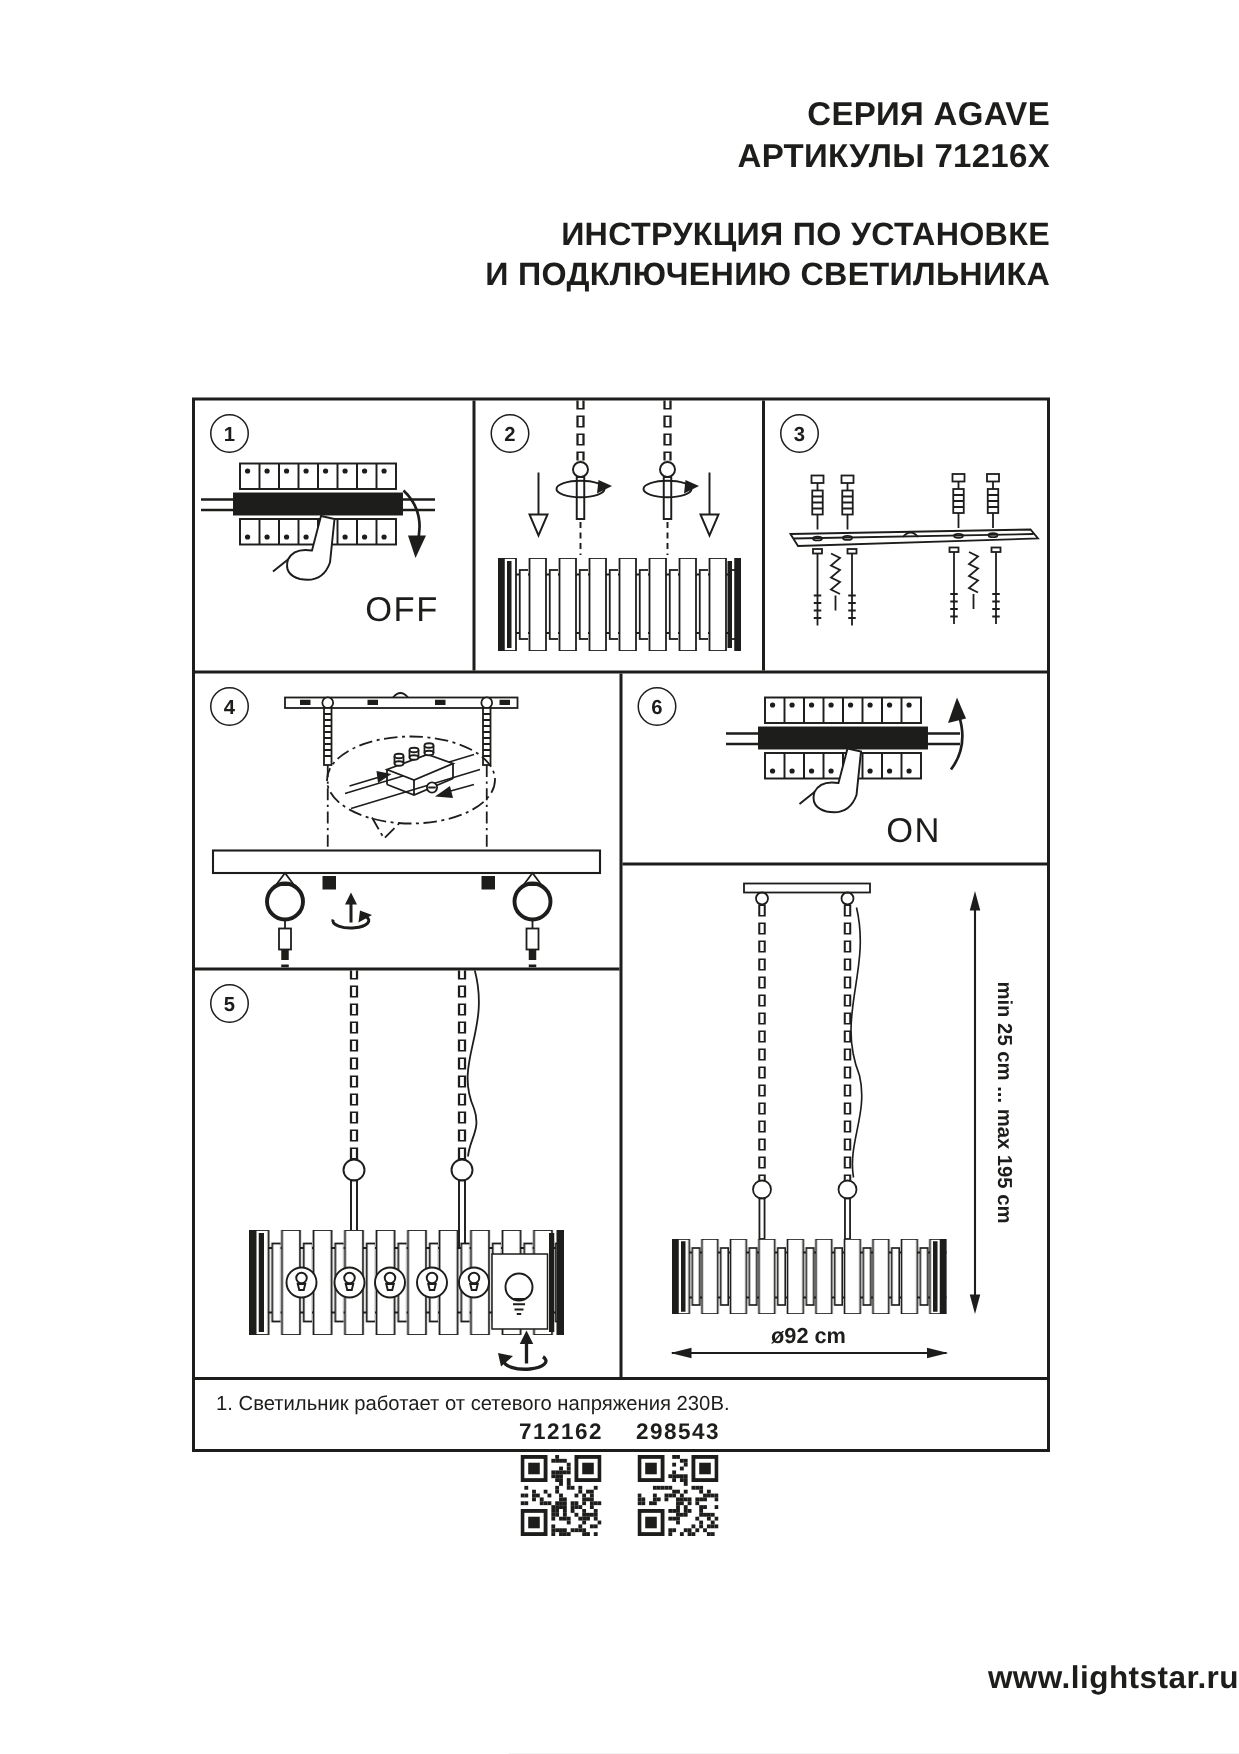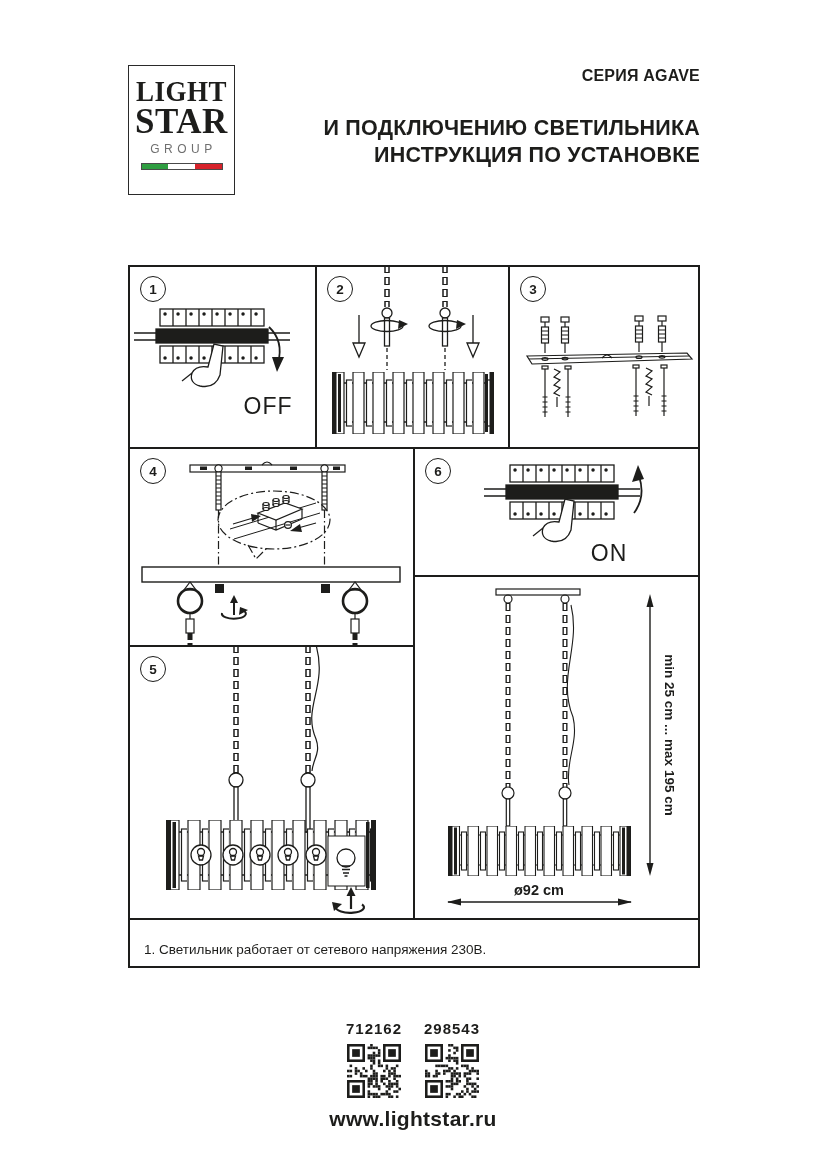--- a/index.html
+++ b/index.html
@@ -11,63 +11,54 @@
   .logo-light{font-family:"Liberation Serif",serif;font-weight:bold;font-size:27px;line-height:25px;margin-top:13px;letter-spacing:.5px;transform:scaleY(1.08);}
   .logo-star{font-family:"Liberation Serif",serif;font-weight:bold;font-size:35px;line-height:33px;letter-spacing:.5px;transform:scaleY(1.05);}
   .logo-group{font-size:12px;color:#6f6f6f;letter-spacing:4.5px;margin-top:5px;margin-left:4px;}
   .flag{width:82px;height:7px;border:1px solid #4a4a4a;box-sizing:border-box;display:flex;margin-top:7px;}
   .flag span{flex:1;}
   .flag .g{background:#2f9e41;}
   .flag .w{background:#ffffff;}
   .flag .r{background:#d6222a;}
   
   .hdr{position:absolute;top:62px;right:126px;text-align:right;}
-  .hdr .l1{font-weight:bold;font-size:16px;line-height:28px;letter-spacing:.2px;}
+  .hdr .l1{font-weight:bold;font-size:22px;line-height:28px;letter-spacing:.2px;}
   .hdr .inst{margin-top:25px;font-weight:bold;font-size:21.5px;line-height:27px;letter-spacing:.2px;}
   
   .grid{position:absolute;left:128px;top:265px;width:572px;height:703px;border:2px solid #1d1d1b;box-sizing:border-box;}
   .panel{position:absolute;}
   .div{position:absolute;background:#1d1d1b;}
   .badge{position:absolute;left:10px;top:9px;width:26px;height:26px;border:1.4px solid #1d1d1b;border-radius:50%;
          box-sizing:border-box;display:flex;align-items:center;justify-content:center;
          font-size:13.5px;font-weight:bold;z-index:2;background:#fff;}
   .panel svg{position:absolute;left:0;top:0;}
   svg text{font-family:"Liberation Sans",sans-serif;fill:#1d1d1b;}
   
-  .notes{position:absolute;left:0;top:653px;width:568px;height:46px;box-sizing:border-box;padding:20px 14px 0 14px;}
+  .notes{position:absolute;left:0;top:653px;width:568px;height:46px;box-sizing:border-box;padding:6px 14px 0 14px;}
   .notes div{font-size:13.5px;line-height:19px;}
   
-  .qr-row{position:absolute;left:0;top:1020px;width:826px;display:flex;justify-content:center;gap:22px;}
+  .qr-row{position:absolute;left:0;top:946px;width:826px;display:flex;justify-content:center;gap:22px;}
   .qr-item{width:56px;text-align:center;}
   .qr-label{font-size:15px;font-weight:bold;letter-spacing:1px;margin-bottom:7px;}
   .qr-svg{width:54px;height:54px;display:block;margin:0 auto;}
   
-  .footer{position:absolute;left:0;top:1107px;width:826px;text-align:center;font-size:21px;font-weight:bold;letter-spacing:.3px;}
+  .footer{position:absolute;left:0;top:1107px;width:826px;text-align:right;font-size:21px;font-weight:bold;letter-spacing:.3px;}
 </style>
 </head>
 <body>
 
 <div class="page">
 
-  <div class="logo">
-    <div class="logo-light">LIGHT</div>
-    <div class="logo-star">STAR</div>
-    <div class="logo-group">GROUP</div>
-    <div class="flag">
-        <span class="g"></span>
-        <span class="w"></span>
-        <span class="r"></span>
-      </div>
-  </div>
 
   <div class="hdr">
     <div class="l1">СЕРИЯ AGAVE</div>
+    <div class="l1">АРТИКУЛЫ 71216X</div>
     <div class="inst">
+      <div>ИНСТРУКЦИЯ ПО УСТАНОВКЕ</div>
       <div>И ПОДКЛЮЧЕНИЮ СВЕТИЛЬНИКА</div>
-      <div>ИНСТРУКЦИЯ ПО УСТАНОВКЕ</div>
     </div>
   </div>
 
   <div class="grid">
 
     <div class="div" style="left:185px;top:0;width:2px;height:180px"></div>
     <div class="div" style="left:378px;top:0;width:2px;height:180px"></div>
     <div class="div" style="left:0;top:180px;width:568px;height:2px"></div>
     <div class="div" style="left:283px;top:182px;width:2px;height:469px"></div>
     <div class="div" style="left:285px;top:308px;width:283px;height:2px"></div>

